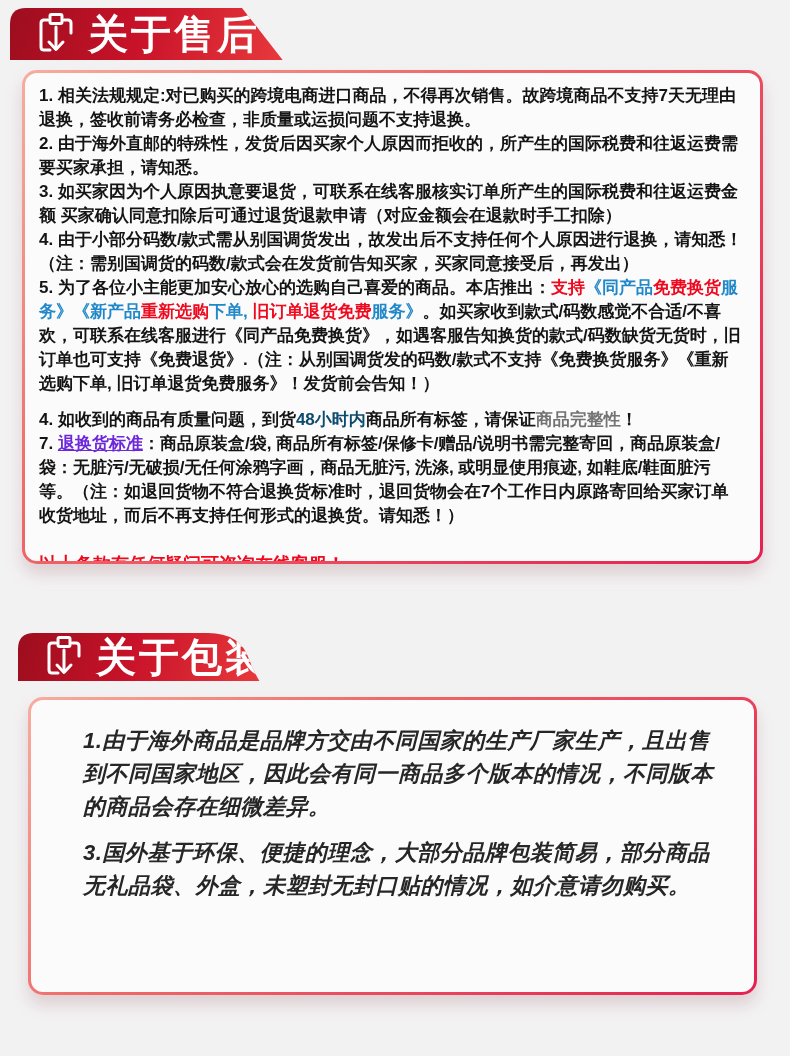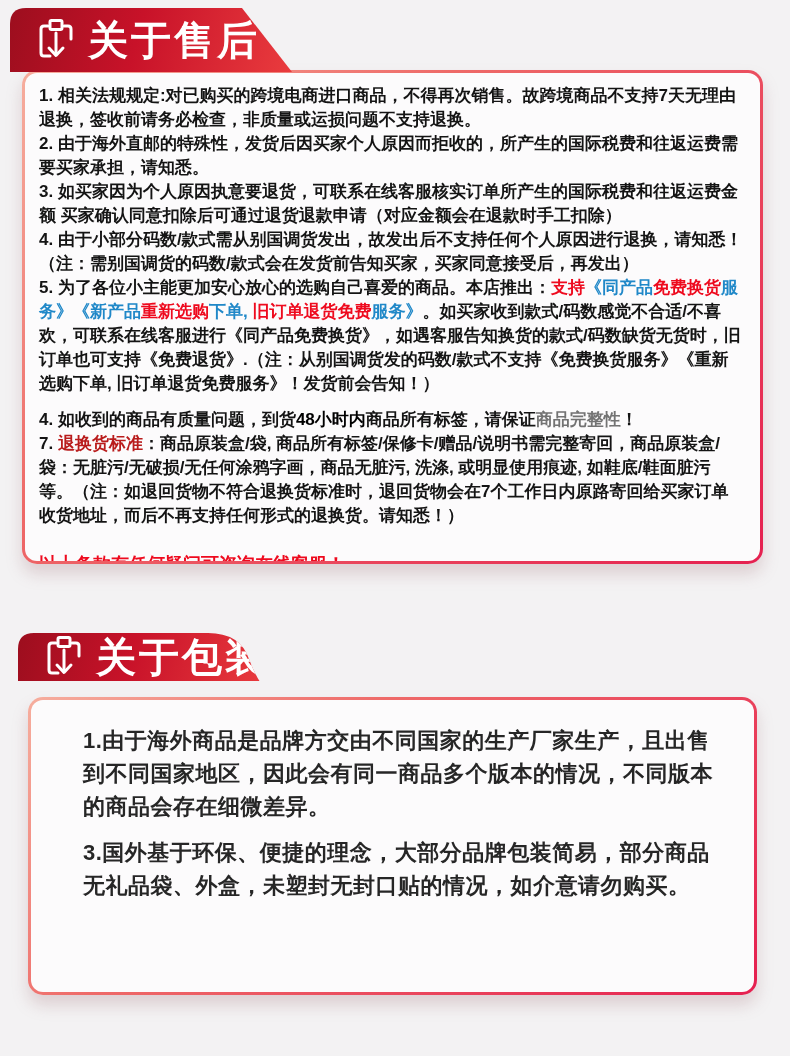--- a/index.html
+++ b/index.html
@@ -8,42 +8,42 @@
     background:#f3f2f3;
     font-family:"Liberation Sans","DejaVu Sans",sans-serif;
   }
   .banner{
     position:absolute;display:flex;align-items:center;z-index:5;
     color:#fff;font-weight:bold;
   }
   .banner .ttl{font-size:40px;letter-spacing:3px;line-height:1;}
   .banner .ic{margin:0 12px 0 26px;display:flex;align-items:center;}
   .banner1{
-    left:10px;top:8px;width:284px;height:64px;
+    left:10px;top:8px;width:284px;height:52px;
     background:linear-gradient(105deg,#9c0e1e 0%,#c81229 45%,#ea3c3e 100%);
     clip-path:path("M0 16 Q0 0 16 0 L232 0 L282 64 L0 64 Z");
   }
   .banner2{
     left:18px;top:633px;width:252px;height:48px;
     background:linear-gradient(105deg,#9c0e1e 0%,#c81229 45%,#ea3c3e 100%);
     clip-path:path("M0 16 Q0 0 16 0 L190 0 Q222 0 231 26 Q239 48 252 62 L252 64 L0 64 Z");
   }
   .panel{
     position:absolute;border-radius:15px;padding:3px;box-sizing:border-box;
     background:linear-gradient(135deg,#f6ae9e 0%,#ee6a68 35%,#e52050 100%);
     box-shadow:0 10px 16px rgba(165,120,125,.28);
   }
   .panel1{left:22px;top:70px;width:741px;height:494px;}
   .panel2{left:28px;top:697px;width:729px;height:298px;}
   .panel-inner{
     width:100%;height:100%;box-sizing:border-box;border-radius:12px;
     background:#fcfbfc;overflow:hidden;
   }
   .panel1 .panel-inner{padding:11px 16px 10px 14px;}
-  .panel2 .panel-inner{padding:24px 34px 18px 52px;}
+  .panel2 .panel-inner{padding:24px 34px 18px 52px;font-style:italic;}
   .p1 p{
     margin:0;font-size:17px;line-height:24px;font-weight:700;color:#141414;
   }
   .p1 p.gap-top{margin-top:12px;}
   .p1 .footer-note{margin-top:24px;color:#ee0a1e;font-size:18px;}
   .p2 p{
     margin:0 0 13px 0;font-size:22px;line-height:33px;font-weight:700;
     color:#262626;letter-spacing:.5px;
   }
   .p2 p:last-child{margin-bottom:0;}
@@ -65,22 +65,22 @@
   <span class="ttl">关于售后</span>
 </div>
 
 <div class="panel panel1">
   <div class="panel-inner p1">
     <p><span>1. 相关法规规定:对已购买的跨境电商进口商品，不得再次销售。故跨境商品不支持7天无理由退换，签收前请务必检查，非质量或运损问题不支持退换。</span></p>
     <p><span>2. 由于海外直邮的特殊性，发货后因买家个人原因而拒收的，所产生的国际税费和往返运费需要买家承担，请知悉。</span></p>
     <p><span>3. 如买家因为个人原因执意要退货，可联系在线客服核实订单所产生的国际税费和往返运费金额 买家确认同意扣除后可通过退货退款申请（对应金额会在退款时手工扣除）</span></p>
     <p><span>4. 由于小部分码数/款式需从别国调货发出，故发出后不支持任何个人原因进行退换，请知悉！（注：需别国调货的码数/款式会在发货前告知买家，买家同意接受后，再发出）</span></p>
     <p><span>5. 为了各位小主能更加安心放心的选购自己喜爱的商品。本店推出：</span><span style="color: rgb(238, 10, 30);">支持</span><span style="color: rgb(32, 136, 200);">《同产品</span><span style="color: rgb(238, 10, 30);">免费换货</span><span style="color: rgb(32, 136, 200);">服务》</span><span style="color: rgb(32, 136, 200);">《新产品</span><span style="color: rgb(238, 10, 30);">重新选购</span><span style="color: rgb(32, 136, 200);">下单, </span><span style="color: rgb(238, 10, 30);">旧订单退货免费</span><span style="color: rgb(32, 136, 200);">服务》</span><span>。如买家收到款式/码数感觉不合适/不喜欢，可联系在线客服进行《同产品免费换货》，如遇客服告知换货的款式/码数缺货无货时，旧订单也可支持《免费退货》.（注：从别国调货发的码数/款式不支持《免费换货服务》《重新选购下单, 旧订单退货免费服务》！发货前会告知！）</span></p>
-    <p class="gap-top"><span>4. 如收到的商品有质量问题，到货</span><span style="color: #000000;">48小时内</span><span>商品所有标签，请保证</span><span style="color: #737373;">商品完整性</span><span>！</span></p>
-    <p><span>7. </span><span style="color: #b91c1c;">退换货标准</span><span>：商品原装盒/袋, 商品所有标签/保修卡/赠品/说明书需完整寄回，商品原装盒/袋：无脏污/无破损/无任何涂鸦字画，商品无脏污, 洗涤, 或明显使用痕迹, 如鞋底/鞋面脏污等。（注：如退回货物不符合退换货标准时，退回货物会在7个工作日内原路寄回给买家订单收货地址，而后不再支持任何形式的退换货。请知悉！）</span></p>
+    <p class="gap-top"><span>4. 如收到的商品有质量问题，到货</span><span style="color: #0c4a6e;">48小时内</span><span>商品所有标签，请保证</span><span style="color: #737373;">商品完整性</span><span>！</span></p>
+    <p><span>7. </span><span style="color: #6d28d9; text-decoration: underline;">退换货标准</span><span>：商品原装盒/袋, 商品所有标签/保修卡/赠品/说明书需完整寄回，商品原装盒/袋：无脏污/无破损/无任何涂鸦字画，商品无脏污, 洗涤, 或明显使用痕迹, 如鞋底/鞋面脏污等。（注：如退回货物不符合退换货标准时，退回货物会在7个工作日内原路寄回给买家订单收货地址，而后不再支持任何形式的退换货。请知悉！）</span></p>
     <p class="footer-note">以上条款有任何疑问可咨询在线客服！</p>
   </div>
 </div>
 
 <div class="banner banner2">
   <span class="ic">
     <svg class="clip" width="40" height="44" viewBox="0 0 40 44" fill="none" stroke="#ffffff" stroke-width="3" stroke-linecap="round" stroke-linejoin="round">
       <rect x="14" y="2.5" width="12" height="9" rx="1.5"></rect>
       <path d="M12 8 H8 Q5 8 5 11 V35 Q5 38 8 38 H14"></path>
       <path d="M28 8 H32 Q35 8 35 11 V21"></path>

